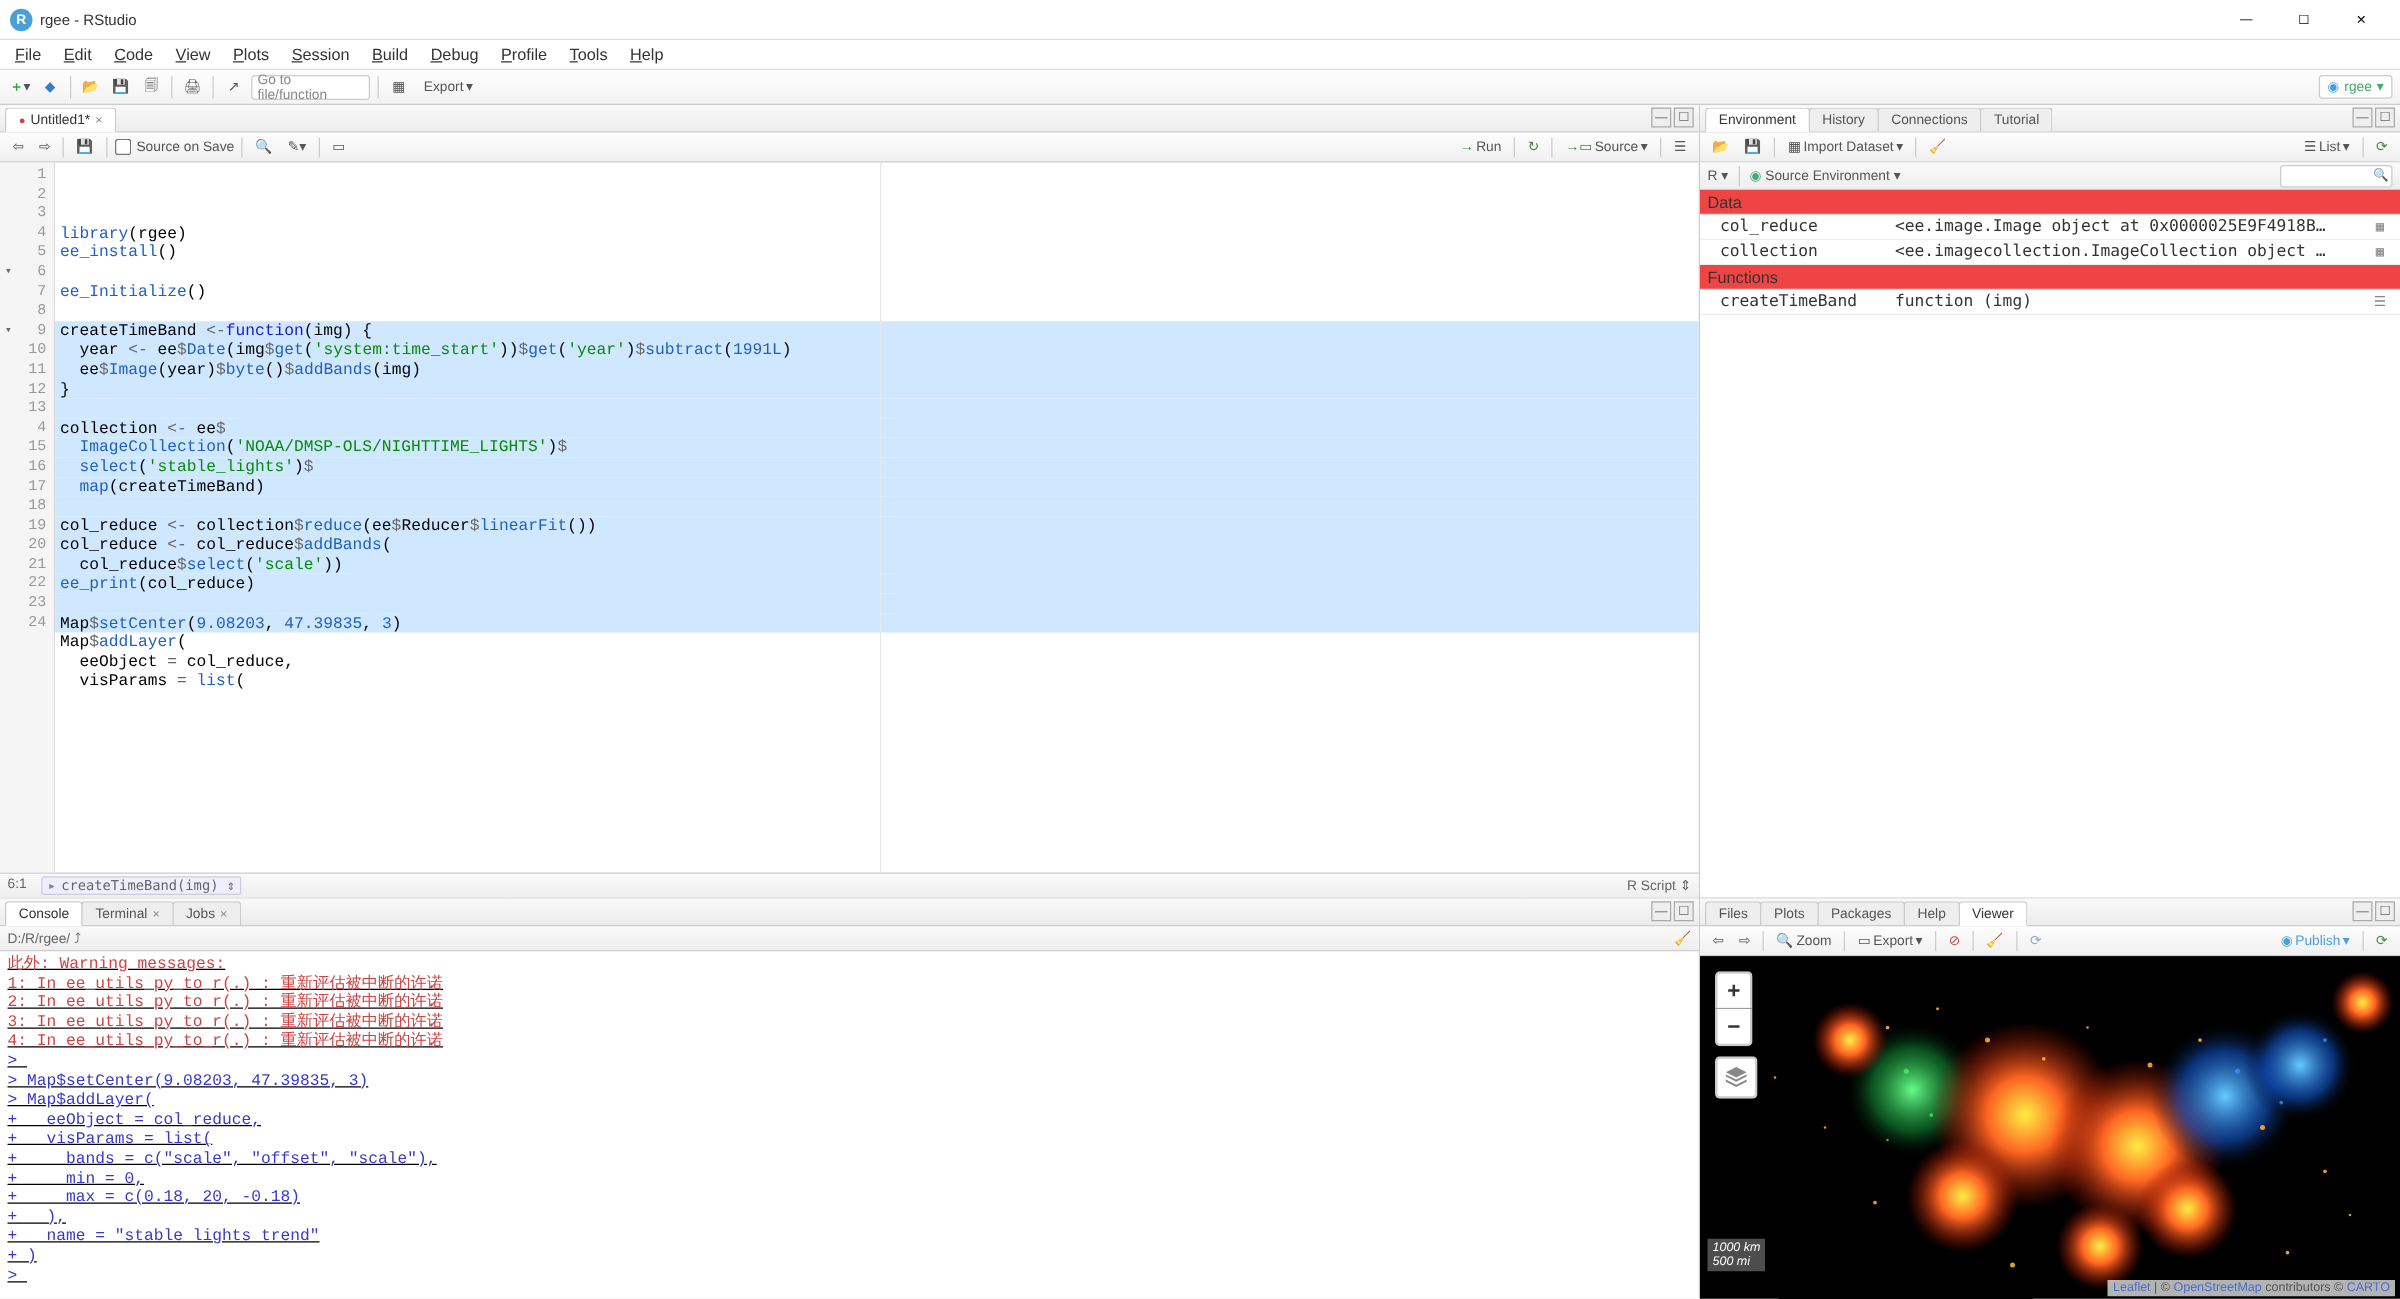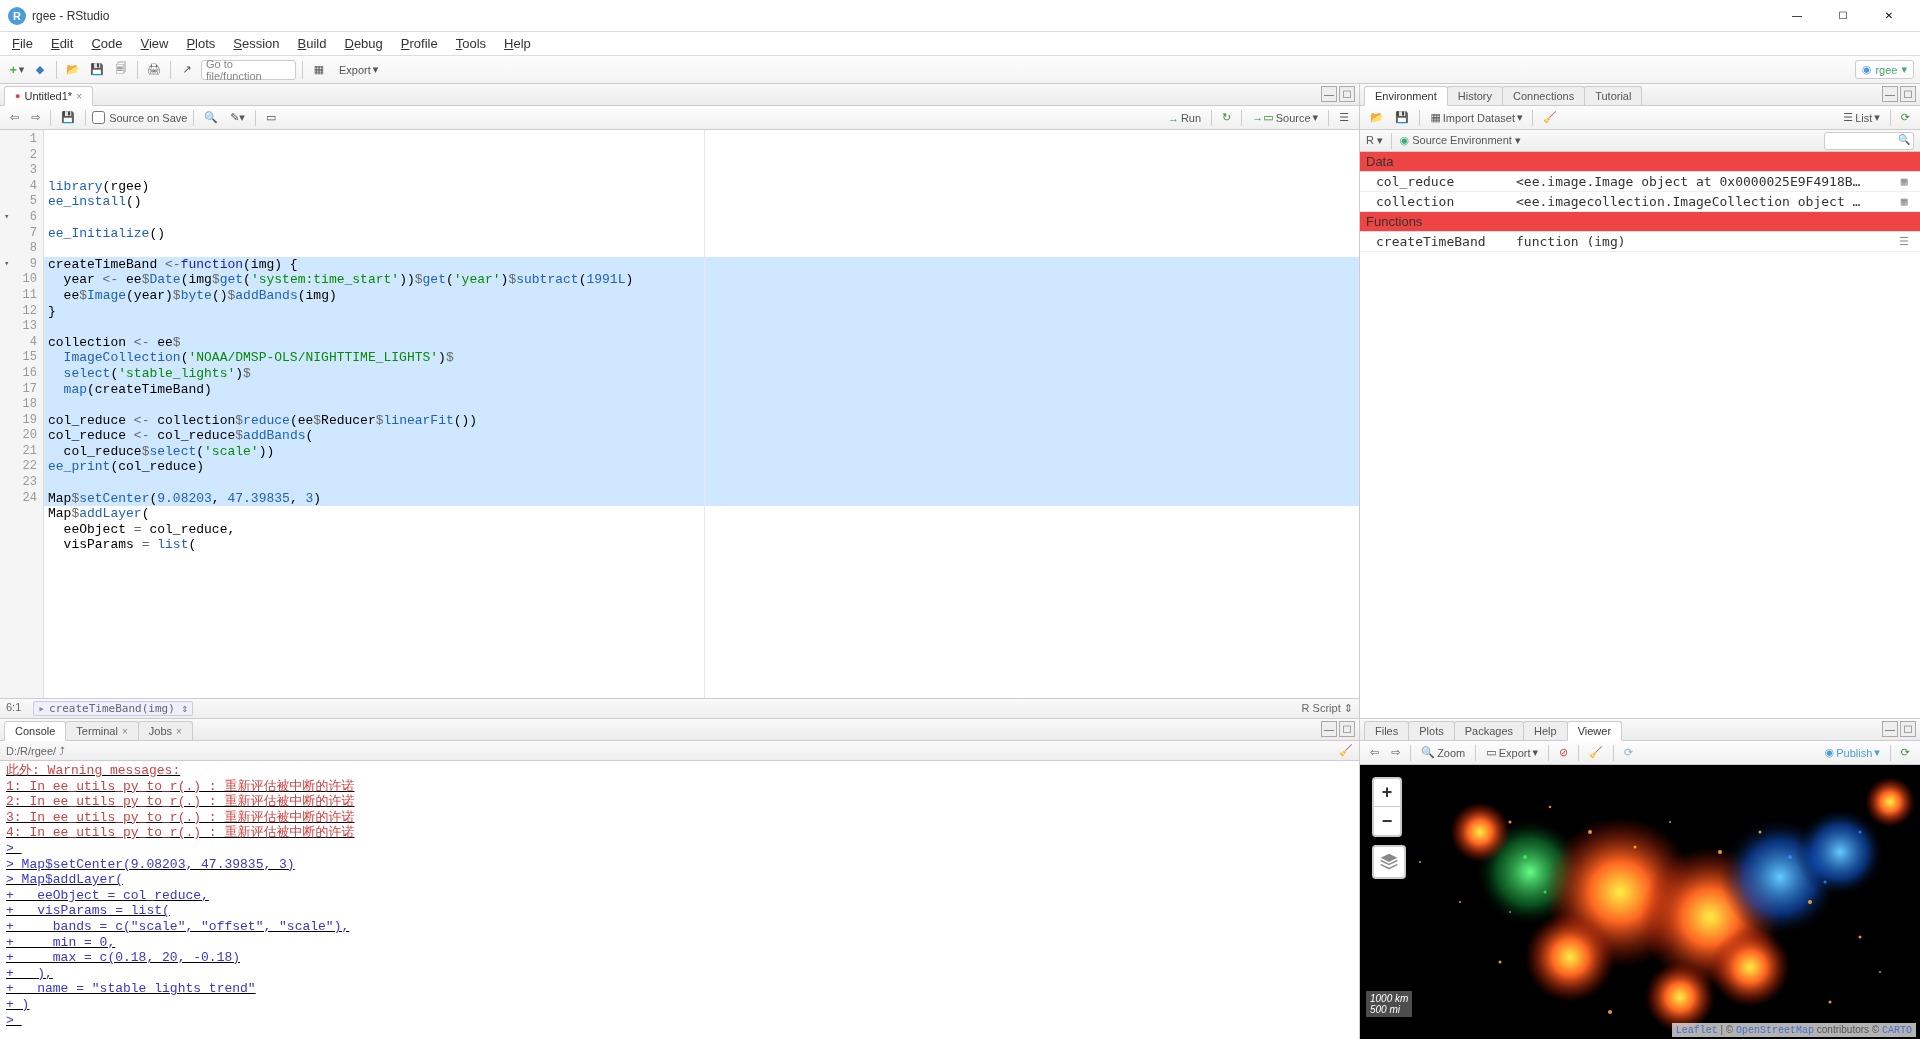--- a/index.html
+++ b/index.html
@@ -380,21 +380,21 @@
     }
     .map-attrib {
       position: absolute;
       bottom: 2px;
       right: 4px;
       font-size: 10px;
       color: #555;
       background: rgba(255,255,255,0.7);
       padding: 1px 4px;
     }
-    .map-attrib .lnk { color: #4a6fc8; font-family: Liberation Mono, monospace; }
+    .map-attrib .lnk { color: #4a6fc8; }
     .green-plus { color: #3a3; font-weight: bold; }
   </style>
 </head>
 <body>
 
 <div class="titlebar">
   <div class="titlebar-left">
     <span class="app-icon">R</span>
     <span class="titlebar-title">rgee - RStudio</span>
   </div>

